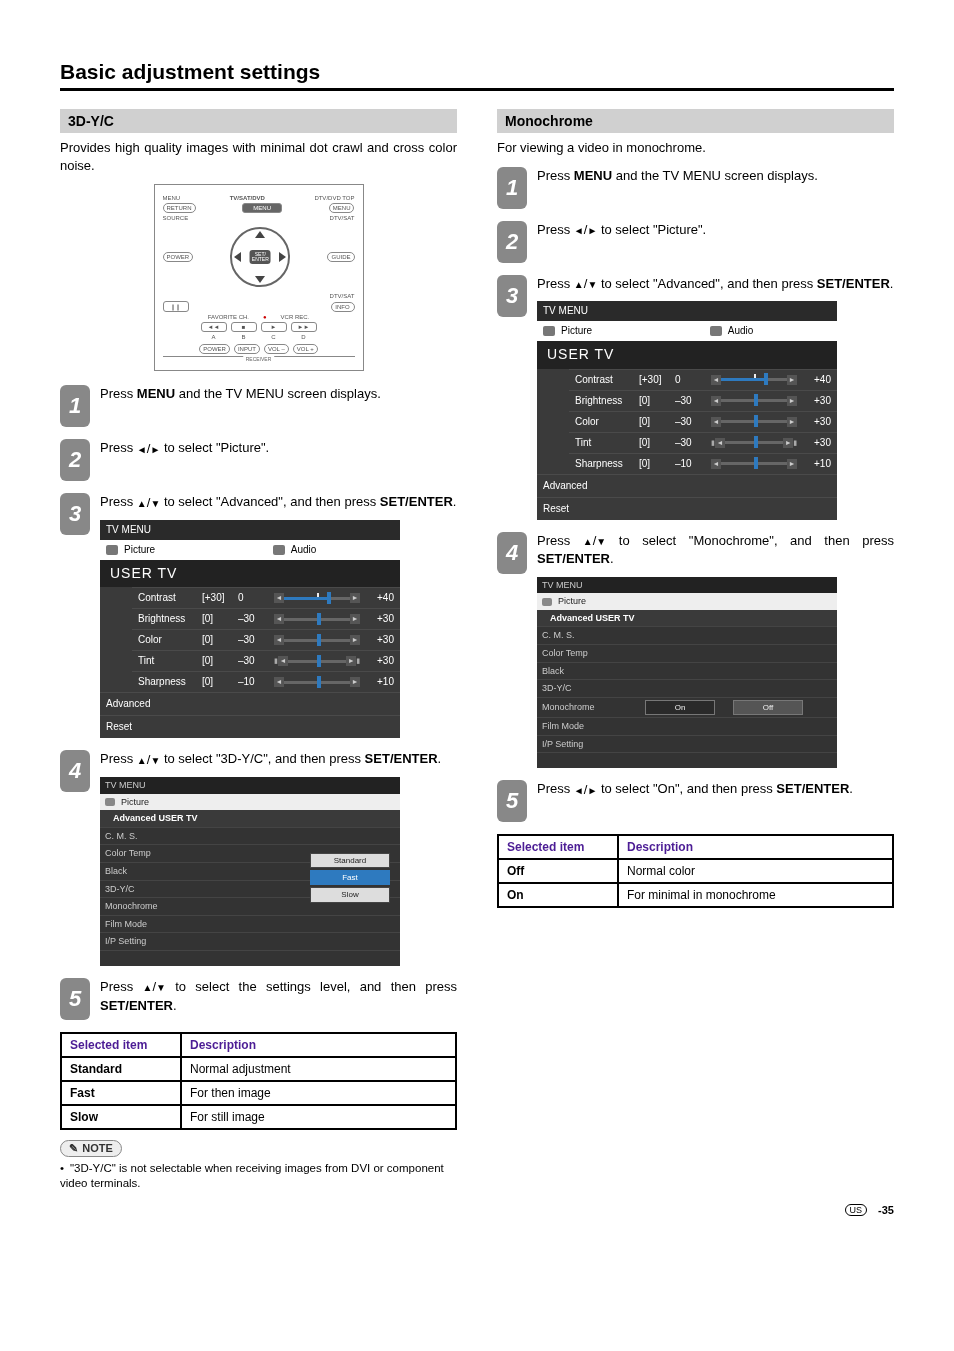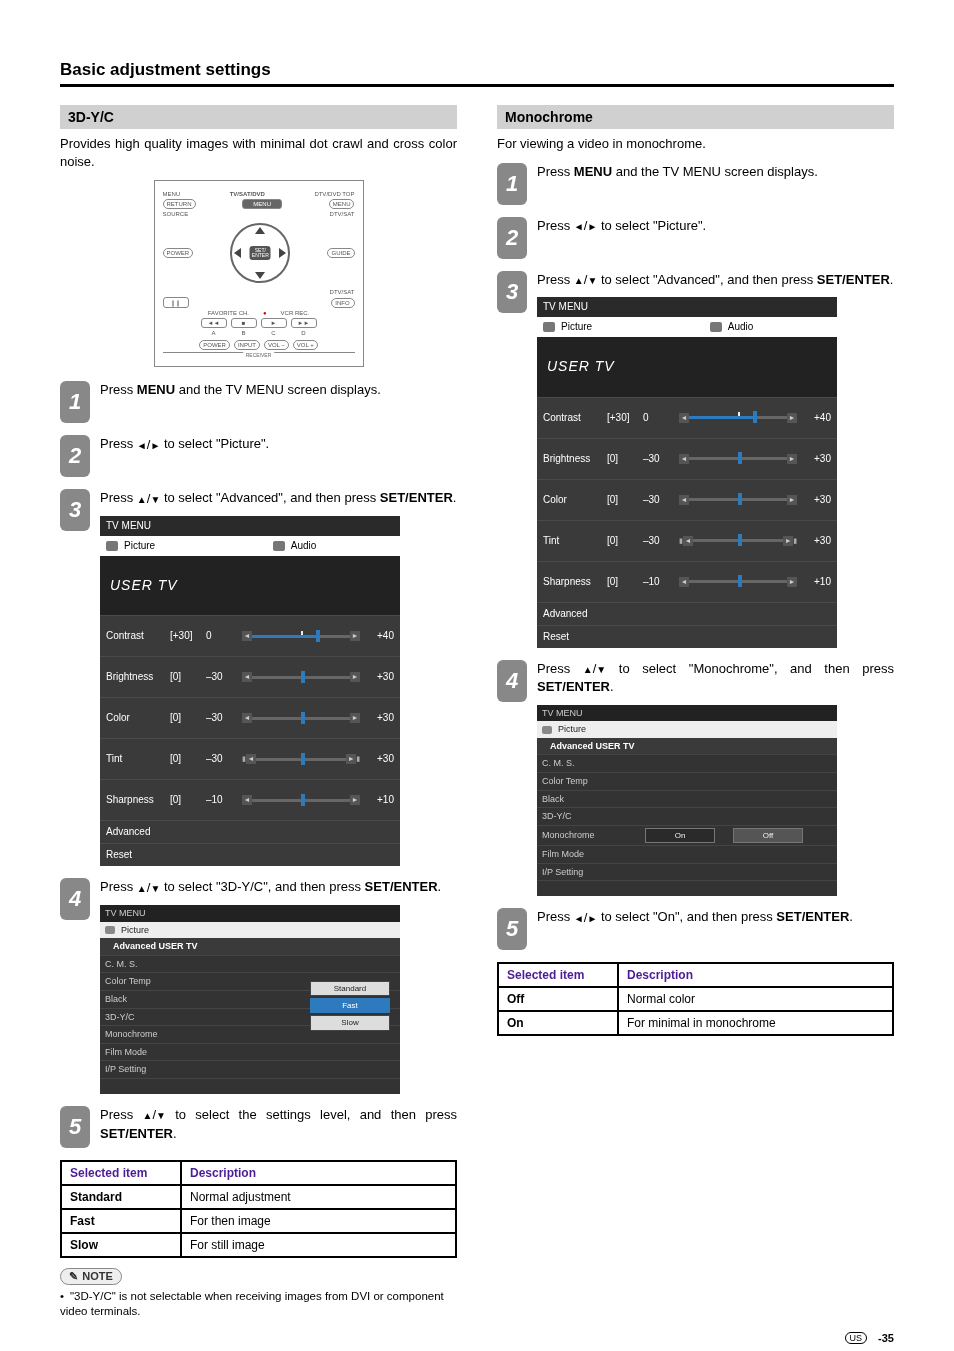--- a/index.html
+++ b/index.html
@@ -5,21 +5,21 @@
   * { box-sizing: border-box; margin: 0; padding: 0; }
   body {
     font-family: Helvetica, Arial, sans-serif;
     font-size: 13px;
     color: #000;
     width: 954px;
     margin: 0 auto;
     padding: 60px 60px 40px 60px;
     background: #fff;
   }
-  .page-title { font-weight: bold; font-size: 17px; margin-bottom: 4px; }
+  .page-title { font-weight: bold; font-size: 21px; margin-bottom: 4px; }
   hr.thick { border: none; border-top: 3px solid #000; margin-bottom: 18px; }
   .columns { display: flex; gap: 40px; }
   .col { flex: 1; min-width: 0; }
   .section-hdr {
     background: #d0d0d0;
     font-weight: bold;
     font-size: 14px;
     padding: 4px 8px;
     margin-bottom: 6px;
   }
@@ -56,22 +56,22 @@
   .tri-ud::before{content:"▲";font-size:10px;}
   .tri-ud::after{content:"▼";font-size:10px;}
   .inl { display:inline-block; vertical-align:middle; }
   
   .tvmenu { background:#3a3a3a; color:#fff; font-size:10px; width: 300px; margin-top:8px;}
   .tvmenu .hdr{background:#2a2a2a;padding:3px 6px;font-size:10px;}
   .tvmenu .tabs{display:flex;background:#fff;color:#000;padding:3px 6px;gap:40px;align-items:center;}
   .tvmenu .tabs .pic{display:flex;gap:6px;align-items:center;}
   .tvmenu .tabs .aud{display:flex;gap:6px;align-items:center;flex:1;justify-content:center;}
   .tvmenu .tabs .ic{width:12px;height:10px;background:#777;border-radius:2px;}
-  .tvmenu .usertv{background:#222;padding:20px 10px;font-size:14px;letter-spacing:1px;font-style:italic;}
-  .tvmenu .row{display:flex;align-items:center;padding:13px 6px;gap:6px;border-top:1px solid #4a4a4a;}
+  .tvmenu .usertv{background:#222;padding:4px 10px;font-size:14px;letter-spacing:1px;}
+  .tvmenu .row{display:flex;align-items:center;padding:3px 6px;gap:6px;border-top:1px solid #4a4a4a;margin-left:32px;}
   .tvmenu .row .lab{width:58px;}
   .tvmenu .row .v1{width:30px;text-align:left;}
   .tvmenu .row .v2{width:30px;text-align:left;}
   .tvmenu .row .slider{flex:1;height:10px;position:relative;display:flex;align-items:center;}
   .tvmenu .row .slider .bar{height:3px;background:#666;flex:1;position:relative;}
   .tvmenu .row .slider .la,.tvmenu .row .slider .ra{width:10px;height:10px;background:#555;color:#ccc;font-size:7px;display:flex;align-items:center;justify-content:center;}
   .tvmenu .row .slider .bar .tick{position:absolute;top:-4px;width:2px;height:7px;background:#eee;}
   .tvmenu .row .slider .bar .fill{position:absolute;top:0;height:3px;background:#2e7abf;}
   .tvmenu .row .slider .bar .th{position:absolute;top:-5px;width:4px;height:12px;background:#2e7abf;}
   .tvmenu .row .v3{width:28px;text-align:right;}

